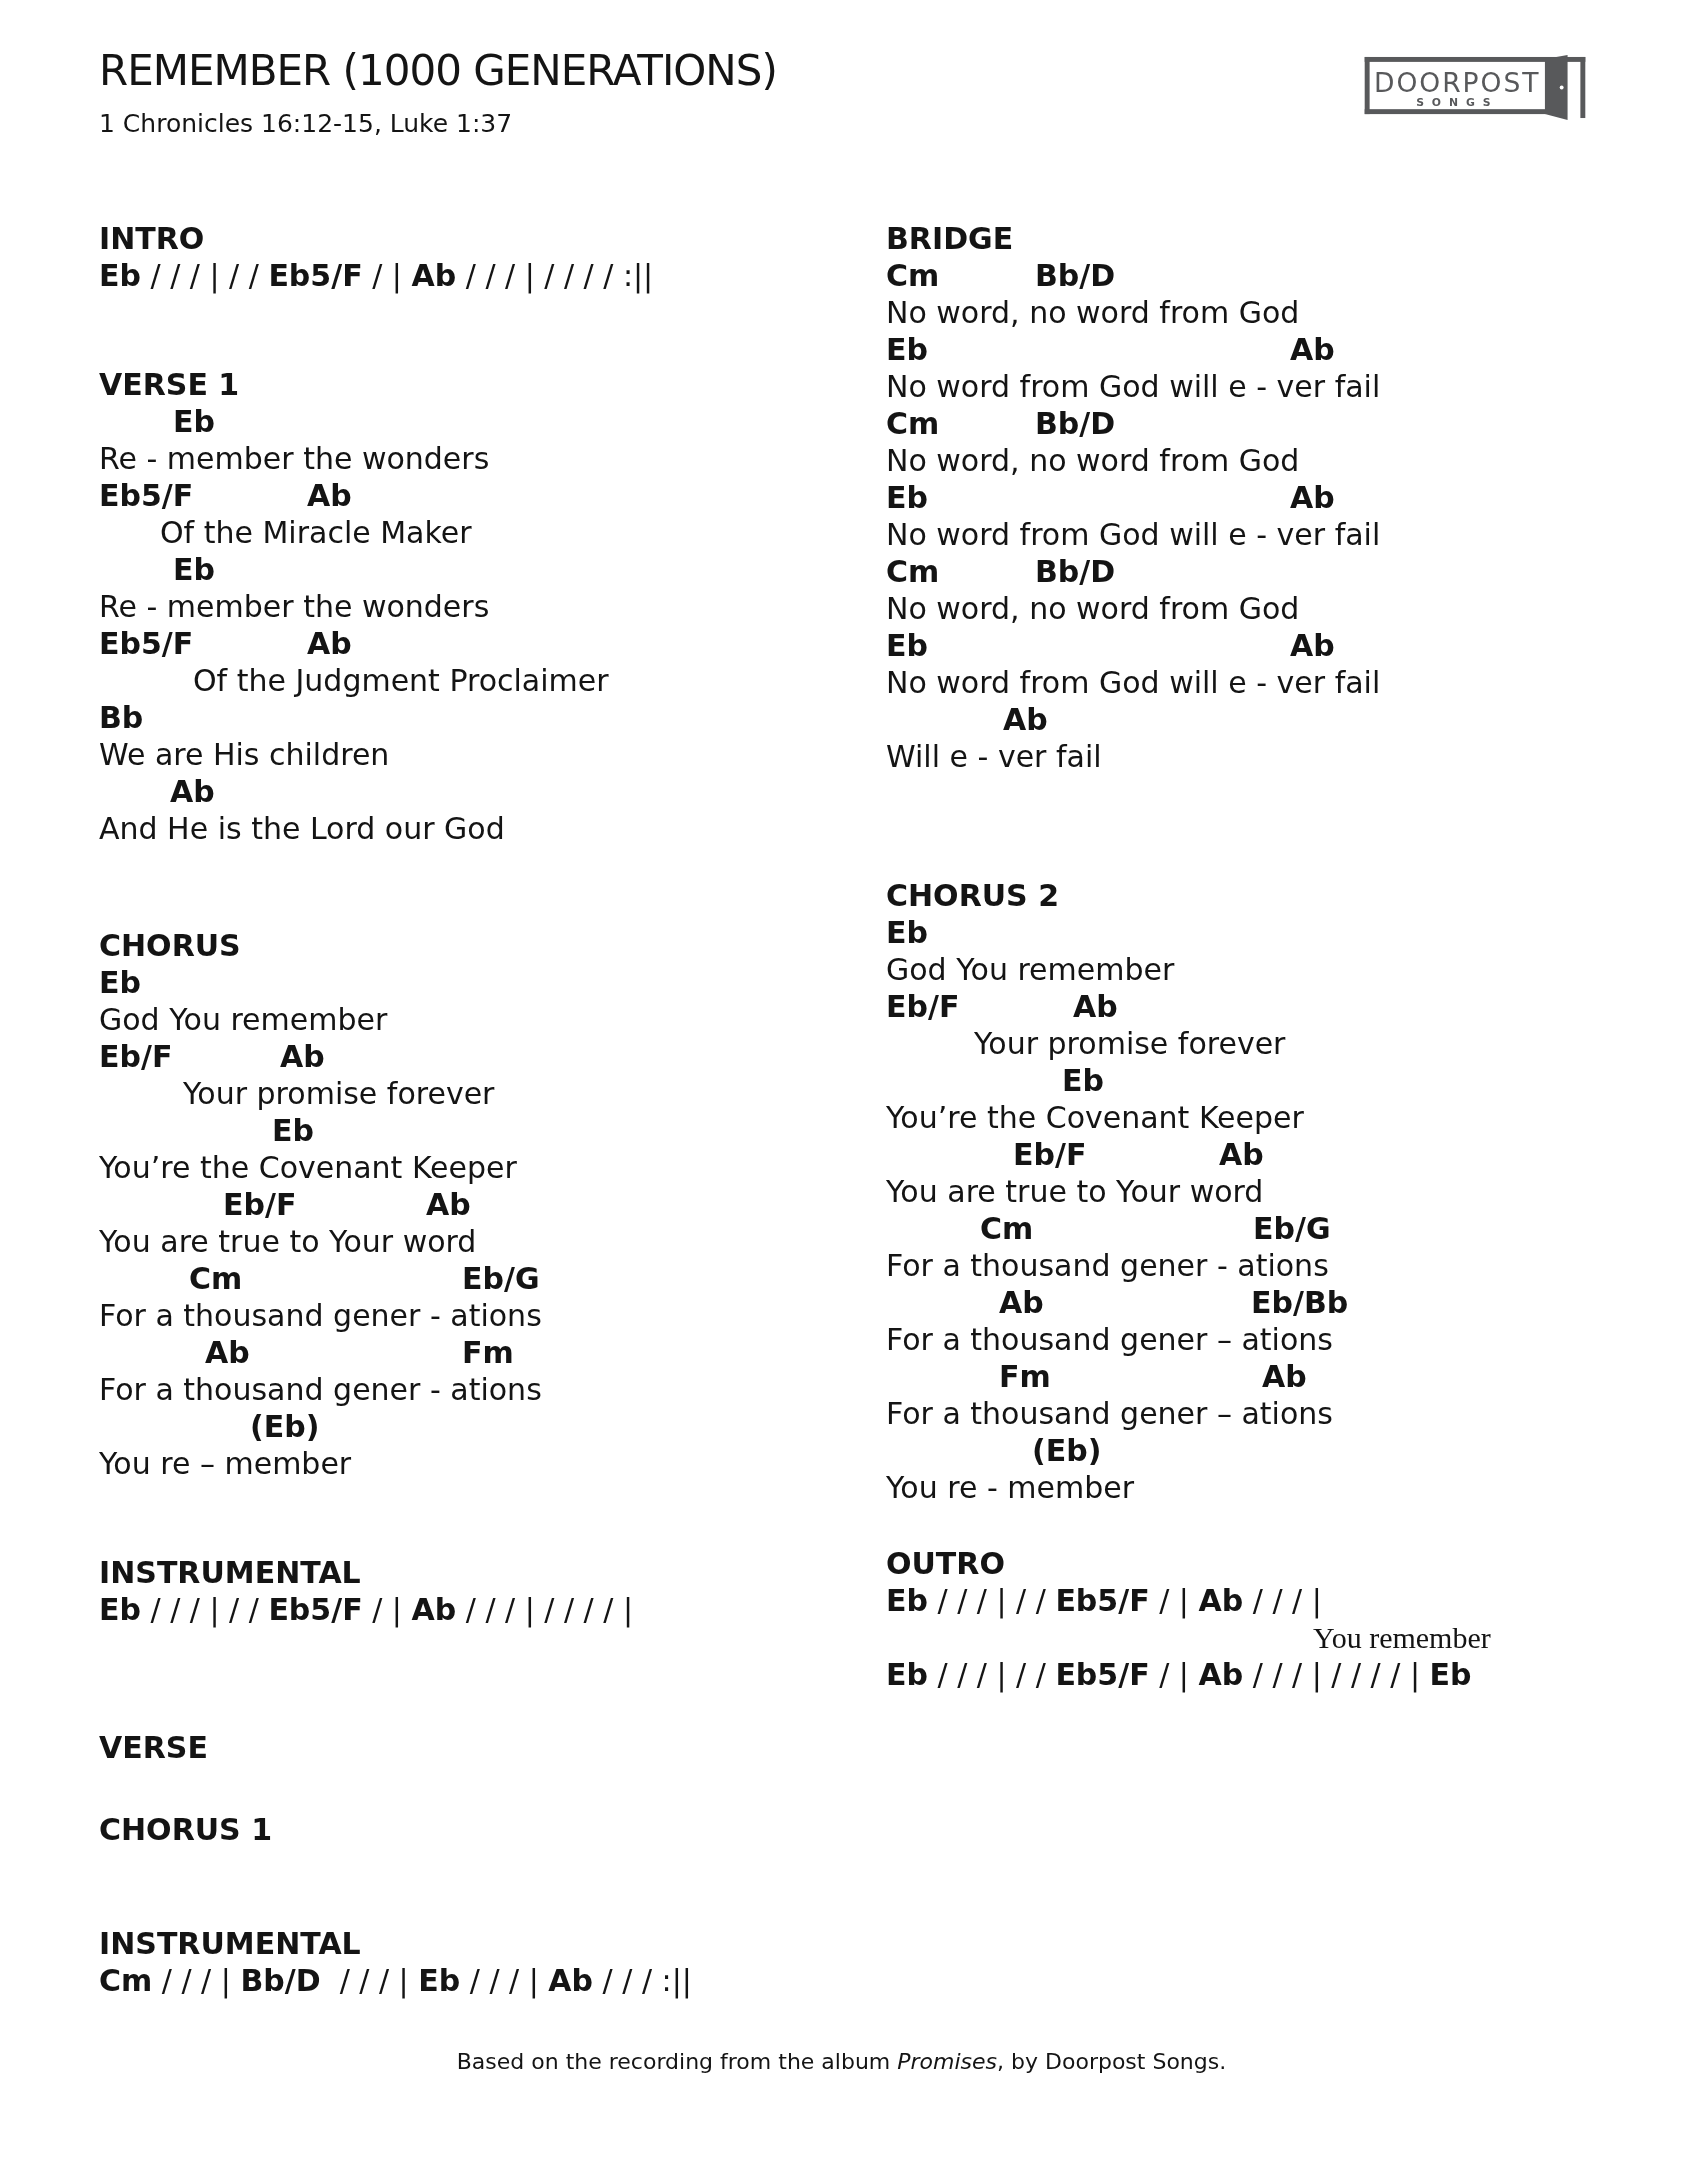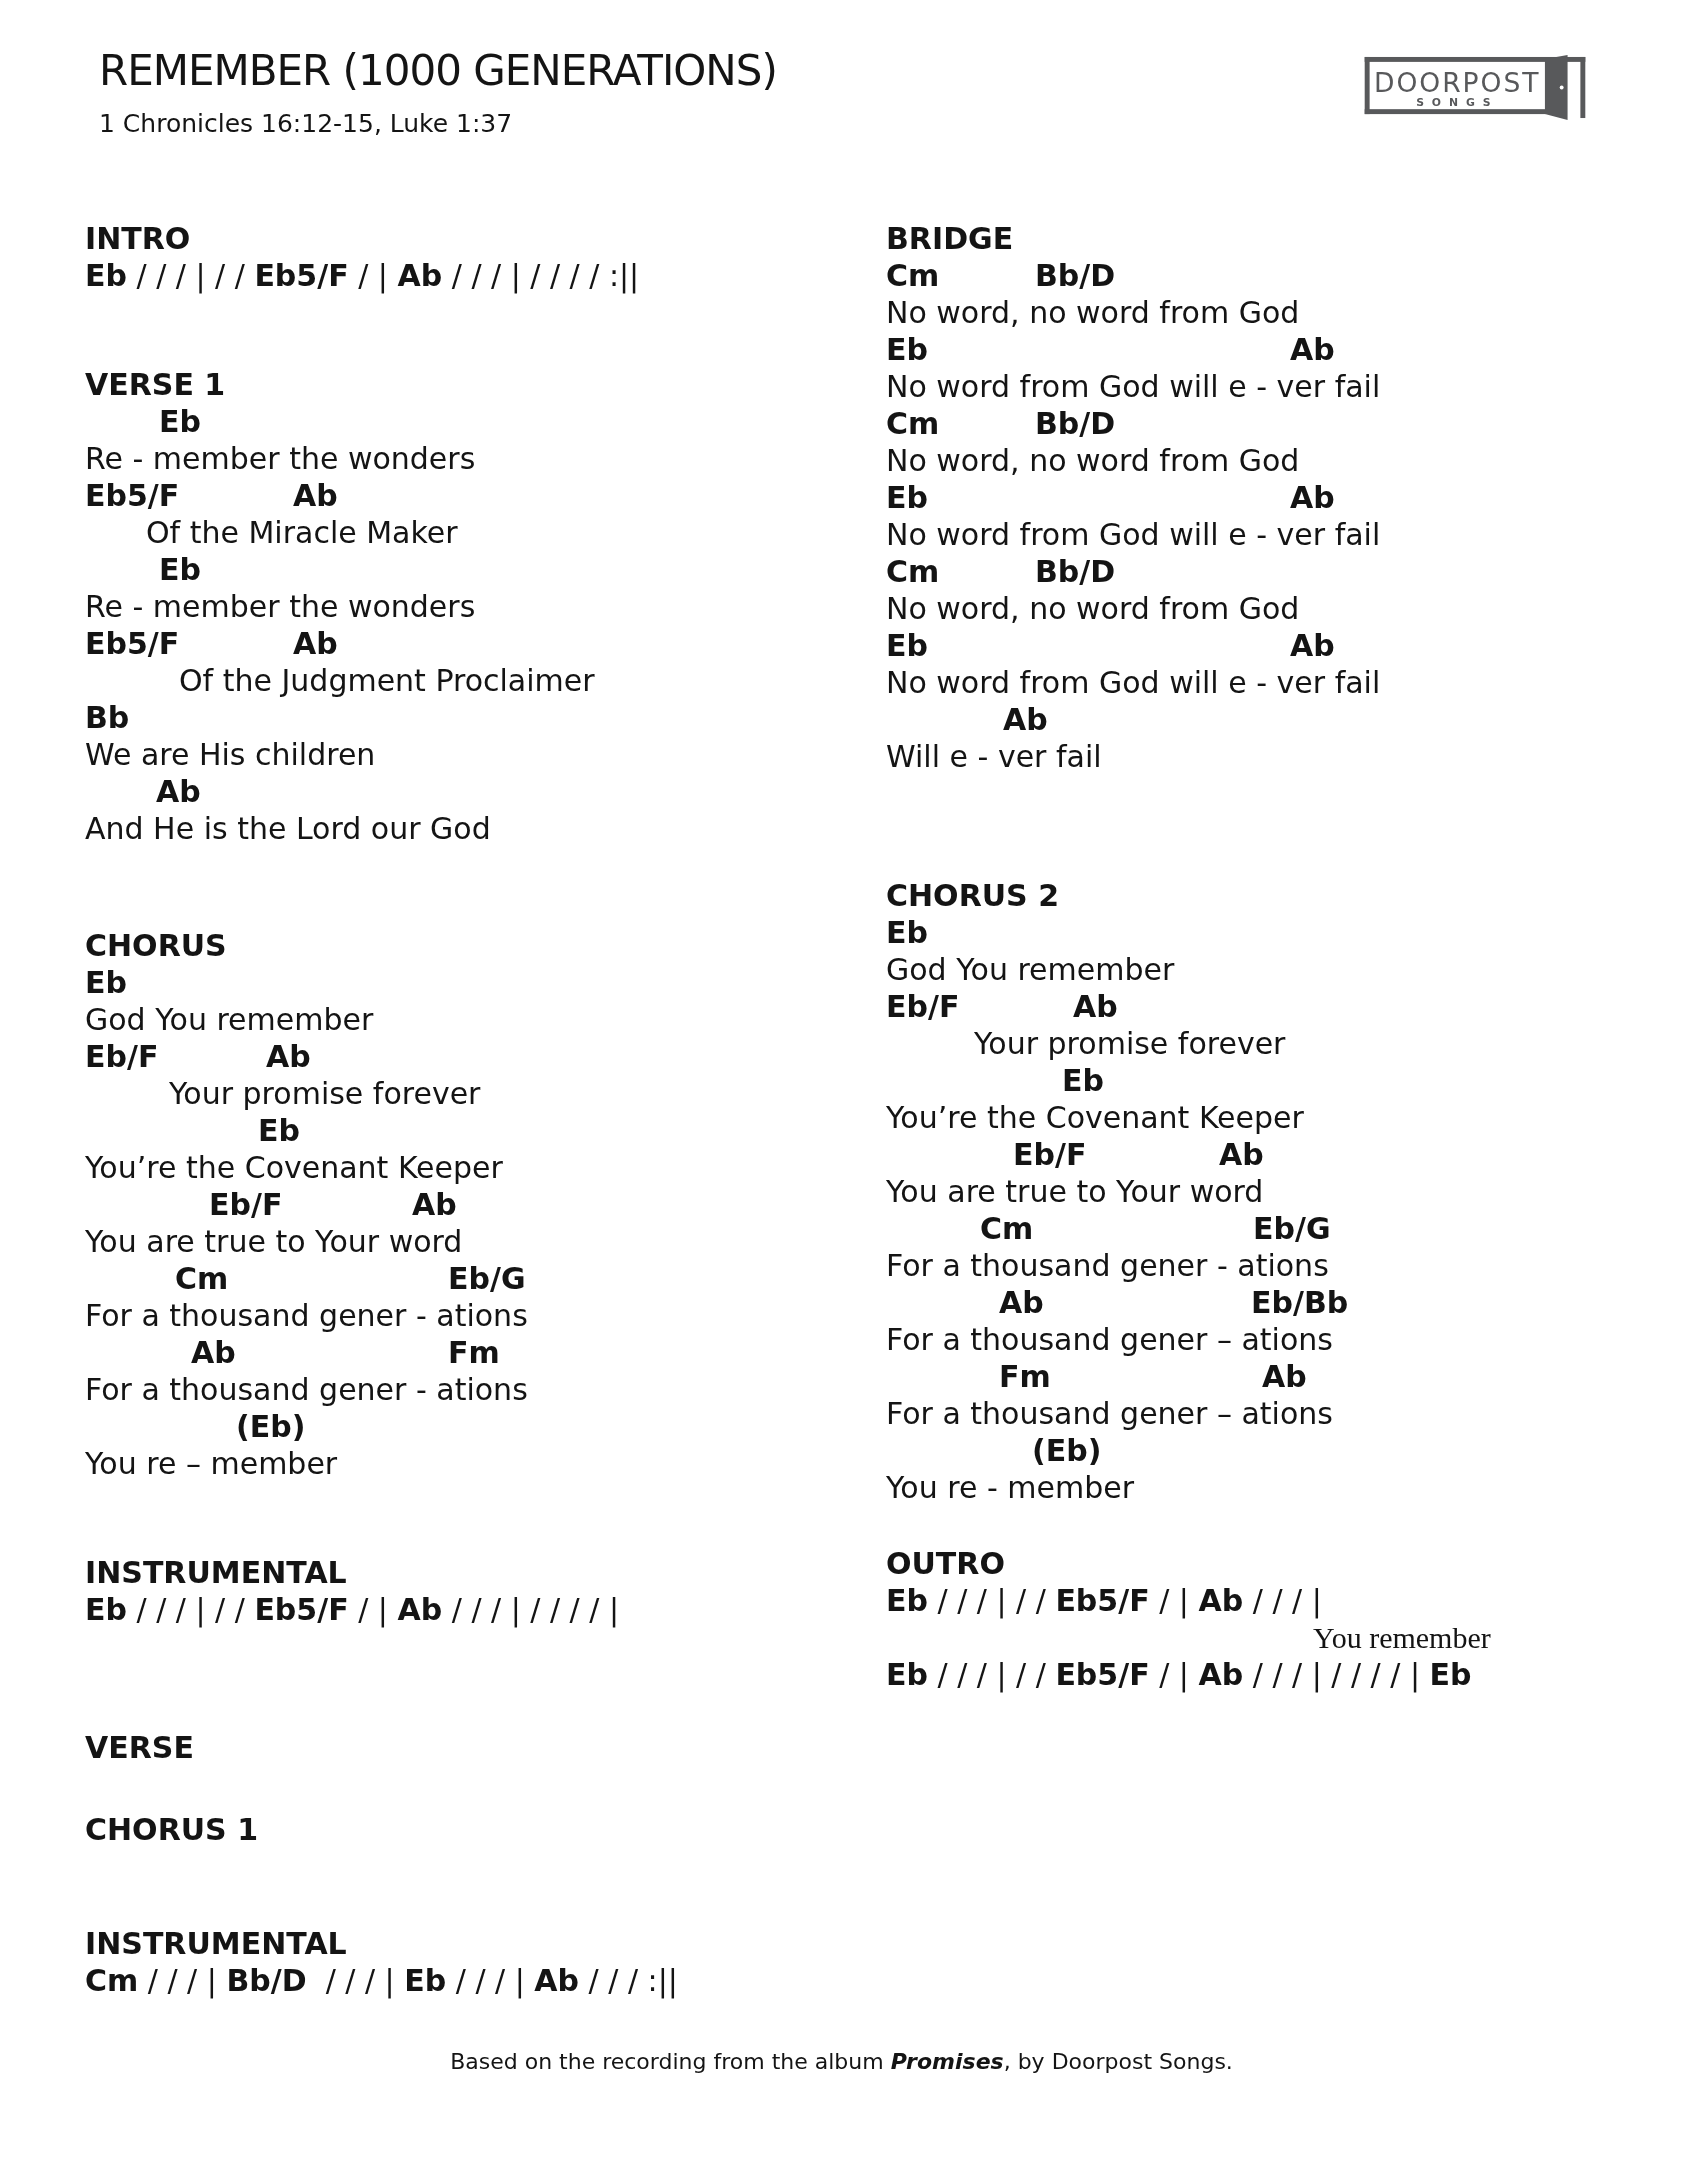--- a/index.html
+++ b/index.html
@@ -22,42 +22,42 @@
   .heading{font-weight:700;font-size:30px;height:37px;line-height:37px;white-space:pre;}
   .line{position:relative;height:37px;line-height:37px;font-size:30px;white-space:pre;}
   .chord{position:absolute;top:0;font-weight:700;}
   .runc{font-weight:700;}
   .runs{font-weight:400;}
   .lyric{display:inline-block;}
   .footer{
     position:absolute;left:0;top:2045px;width:1683px;
     text-align:center;font-size:22px;line-height:34px;
   }
-  .footer em{font-style:italic;font-weight:bold;}
+  .footer em{font-style:italic;}
 </style>
 </head>
 <body>
 
 <div class="title">REMEMBER (1000 GENERATIONS)</div>
 <div class="subtitle">1 Chronicles 16:12-15, Luke 1:37</div>
 
 <div class="logo">
   <svg width="222" height="65" viewBox="0 0 224 66">
     <rect x="0" y="2" width="224" height="5" fill="#58595b"></rect>
     <rect x="0" y="2" width="5" height="58" fill="#58595b"></rect>
     <rect x="0" y="55" width="184" height="5" fill="#58595b"></rect>
     <rect x="219" y="2" width="5" height="62" fill="#58595b"></rect>
     <polygon points="183,4 206,0 206,66 183,60" fill="#58595b"></polygon>
     <circle cx="200" cy="33" r="2" fill="#ffffff"></circle>
     <text x="94" y="38" text-anchor="middle" font-size="27" letter-spacing="2" fill="#58595b" font-family="DejaVu Sans, sans-serif">DOORPOST</text>
     <text x="94" y="52" text-anchor="middle" font-size="11" font-weight="700" letter-spacing="8" fill="#58595b" font-family="DejaVu Sans, sans-serif">SONGS</text>
   </svg>
 </div>
 
-<div class="col" style="left: 85px;">
+<div class="col" style="left: 99px;">
     <div class="section" style="top: 220px;">
       <div class="heading">INTRO</div>
       <div class="line"><span class="runc">Eb</span><span class="runs"> / / / | / / </span><span class="runc">Eb5/F</span><span class="runs"> / | </span><span class="runc">Ab</span><span class="runs"> / / / | / / / / :||</span></div>
     </div>
     <div class="section" style="top: 366px;">
       <div class="heading">VERSE 1</div>
       <div class="line"><span class="chord" style="left: 74px;">Eb</span></div>
       <div class="line"><span class="lyric">Re - member the wonders</span></div>
       <div class="line"><span class="chord" style="left: 0px;">Eb5/F</span><span class="chord" style="left: 208px;">Ab</span></div>
       <div class="line"><span class="lyric" style="margin-left: 61px;">Of the Miracle Maker</span></div>

